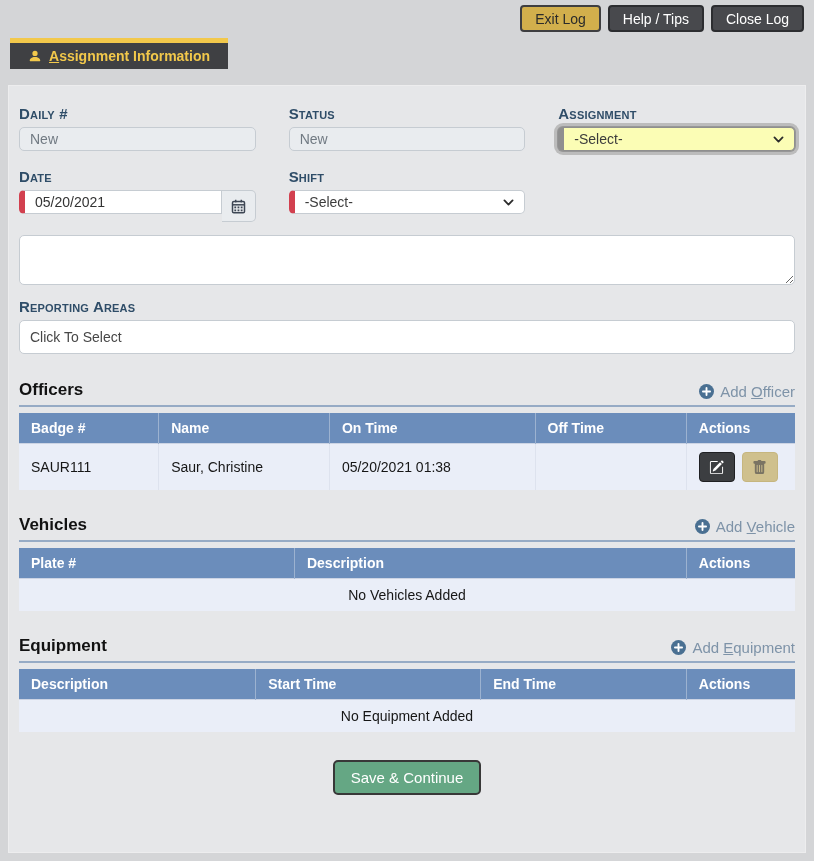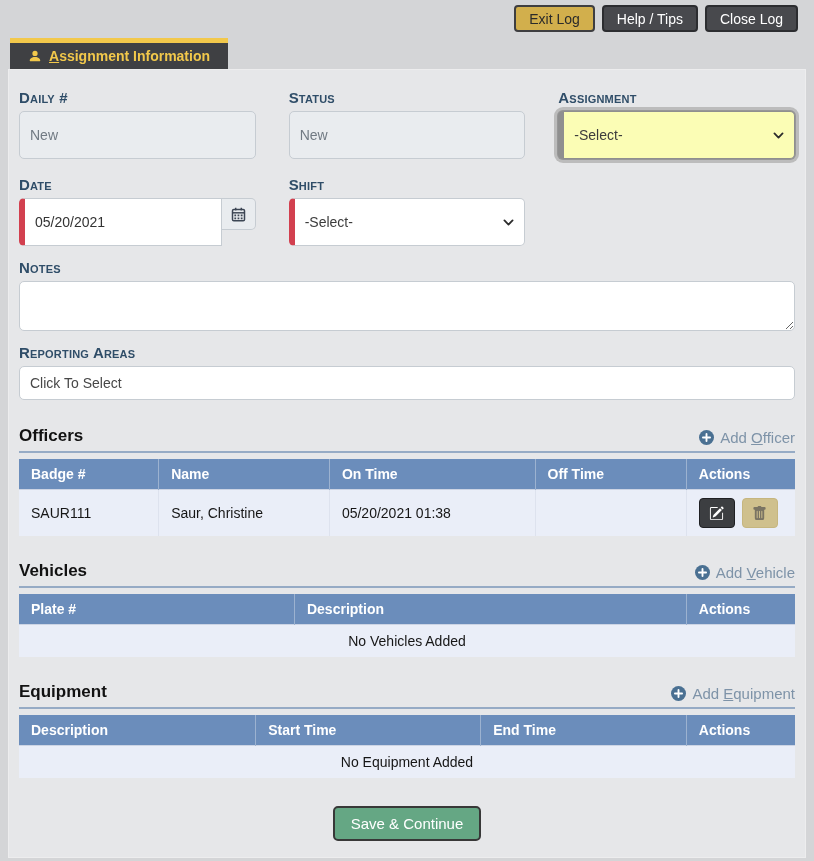--- a/index.html
+++ b/index.html
@@ -5,21 +5,21 @@
   * { margin:0; padding:0; box-sizing:border-box; }
   html,body { width:814px; height:861px; }
   body {
     font-family: "Liberation Sans", sans-serif;
     background:#d4d5d7;
     overflow:hidden;
   }
   .page { width:814px; height:861px; display:flex; flex-direction:column; }
 
   
-  .topbar { display:flex; justify-content:flex-end; gap:7px; padding:5px 16px 0 0; height:32px; }
+  .topbar { display:flex; justify-content:flex-end; gap:7px; padding:5px 10px 0 0; height:32px; }
   .win-btn {
     height:27px; padding:0 13px; font-size:14px; border-radius:4px;
     display:flex; align-items:center; cursor:pointer;
     font-family:"Liberation Sans",sans-serif;
   }
   .win-btn.gold { background:#d2af4c; color:#2b2b2b; border:2px solid #3e3e40; }
   .win-btn.dark { background:#48494d; color:#ffffff; border:2px solid #2c2d30; }
 
   
   .tab-row { height:47px; margin:6px 0 0 10px; }
@@ -39,21 +39,21 @@
 
   
   .form-grid { display:grid; grid-template-columns:1fr 1fr 1fr; column-gap:33px; }
   .form-grid.r1 { margin-bottom:17px; }
   .form-grid.r2 { margin-bottom:13px; }
   .field-label {
     display:block; font-variant:small-caps; font-weight:bold; font-size:15px;
     color:#2f4d68; margin-bottom:5px; letter-spacing:.2px;
   }
   .ctl {
-    width:100%; height:48px; border:1px solid #c6ccd2; border-radius:5px;
+    width:100%; height:24px; border:1px solid #c6ccd2; border-radius:5px;
     background:#fff; font-size:14px; color:#333; padding:0 10px;
     font-family:"Liberation Sans",sans-serif;
   }
   .ctl.disabled { background:#e9ecef; color:#717a83; }
   .red-left { border-left:6px solid #d2404f; }
   .select {
     display:flex; align-items:center; justify-content:space-between;
     cursor:pointer; padding-right:9px;
   }
   .select .sel-text { font-size:14px; color:#3c3c3c; }
@@ -197,21 +197,20 @@
           <span class="sel-text">-Select-</span>
           <svg class="chev" viewBox="0 0 16 16">
             <path d="M3 5.5 8 10.5 13 5.5" stroke="#2b2b2b" stroke-width="2.2" fill="none" stroke-linecap="round" stroke-linejoin="round"></path>
           </svg>
         </div>
       </div>
       <div></div>
     </div>
 
     <div class="notes-block">
-      <label class="field-label">Notes</label>
       <textarea class="notes-ta" style=""></textarea>
     </div>
 
     <div class="ra-block">
       <label class="field-label">Reporting Areas</label>
       <input class="ctl ra-input" readonly="" value="Click To Select" style="">
     </div>
 
     <div class="section">
       <div class="section-head">

